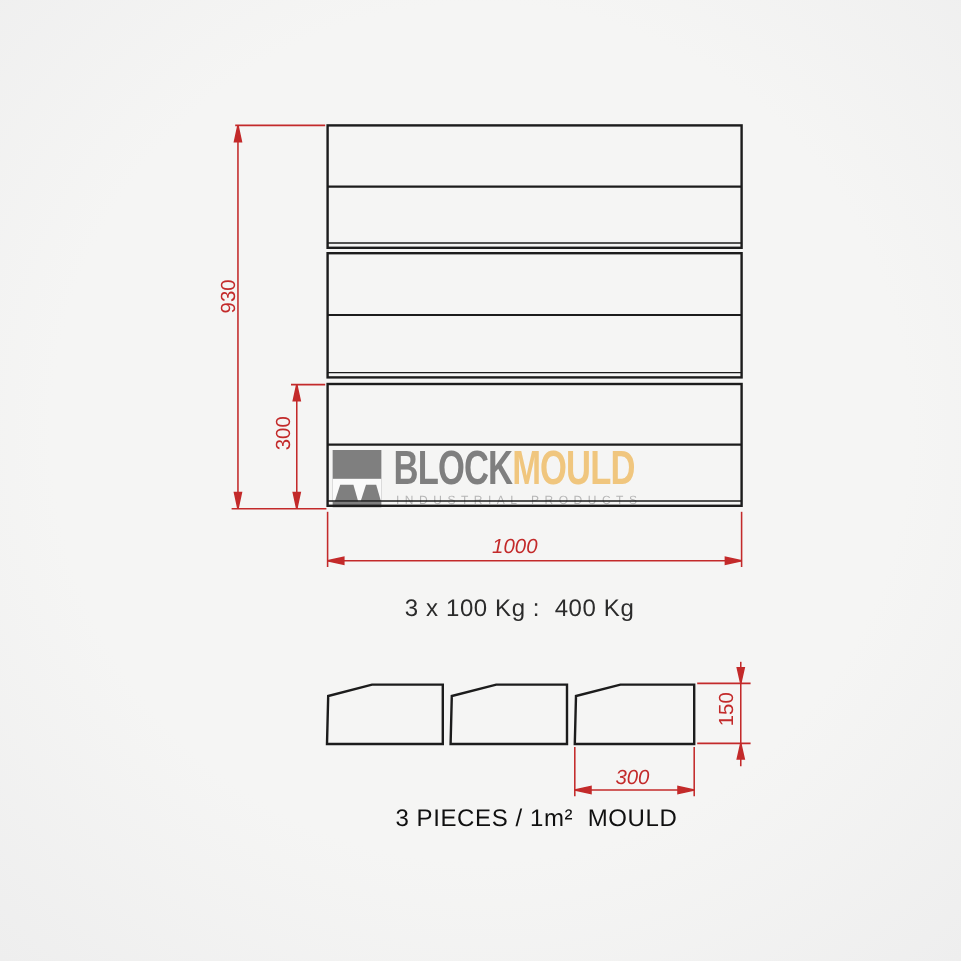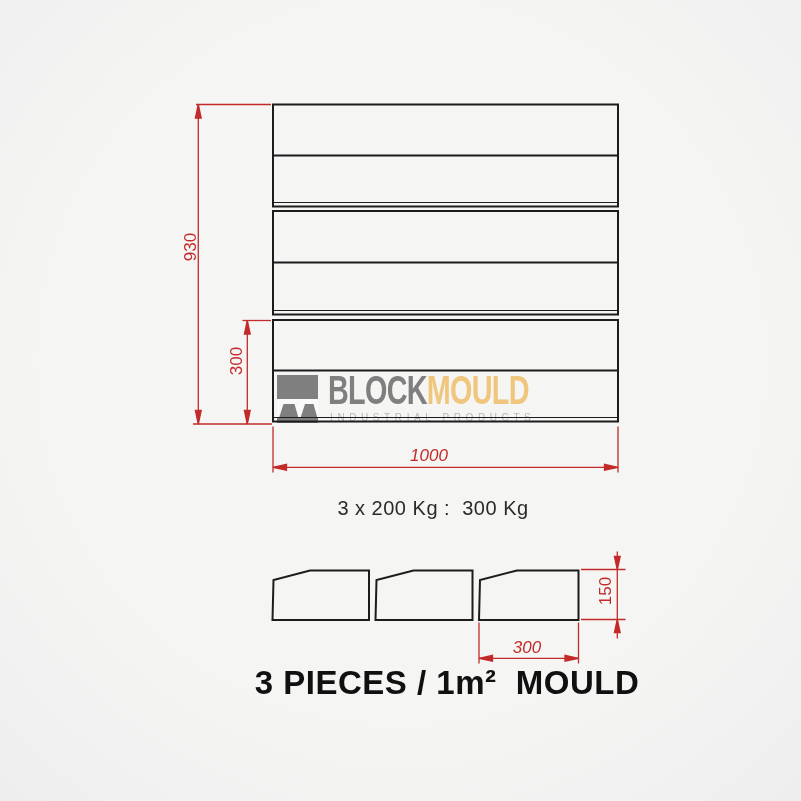--- a/index.html
+++ b/index.html
@@ -29,21 +29,21 @@
   
   .lbl{position:absolute;z-index:3;white-space:pre;}
   .dim{color:#c32a2a;font-size:17px;}
   .dim.h{transform:translate(-50%,-50%);font-style:italic;}
   .dim.v{transform:translate(-50%,-50%) rotate(-90deg);}
   .note{
     color:#2b2b2b;font-size:20px;letter-spacing:0.5px;
     transform:translate(-50%,-50%);
   }
   .caption{
-    color:#101010;font-size:33px;font-weight:bold;letter-spacing:0.5px;
+    color:#101010;font-size:20px;font-weight:normal;letter-spacing:0.5px;
     transform:translate(-50%,-50%);
   }
 </style>
 </head>
 <body>
 
 <div class="canvas">
 
   <svg class="logo-icon" width="41" height="48" viewBox="0 0 41 48">
     <rect x="0" y="0" width="41" height="48" fill="#7f7f7f"></rect>
@@ -119,15 +119,15 @@
       </g>
     </g>
   </svg>
 
   <div class="lbl dim v" style="left:191px;top:247px;">930</div>
   <div class="lbl dim v" style="left:237px;top:361px;">300</div>
   <div class="lbl dim h" style="left:429px;top:456px;">1000</div>
   <div class="lbl dim v" style="left:606px;top:591px;">150</div>
   <div class="lbl dim h" style="left:527px;top:648px;">300</div>
 
-  <div class="lbl note" style="left:433px;top:508px;">3 x 200 Kg :  300 Kg</div>
+  <div class="lbl note" style="left:433px;top:508px;">3 x 100 Kg :  400 Kg</div>
   <div class="lbl caption" style="left:447px;top:683px;">3 PIECES / 1m²  MOULD</div>
 </div>
 
 </body></html>

